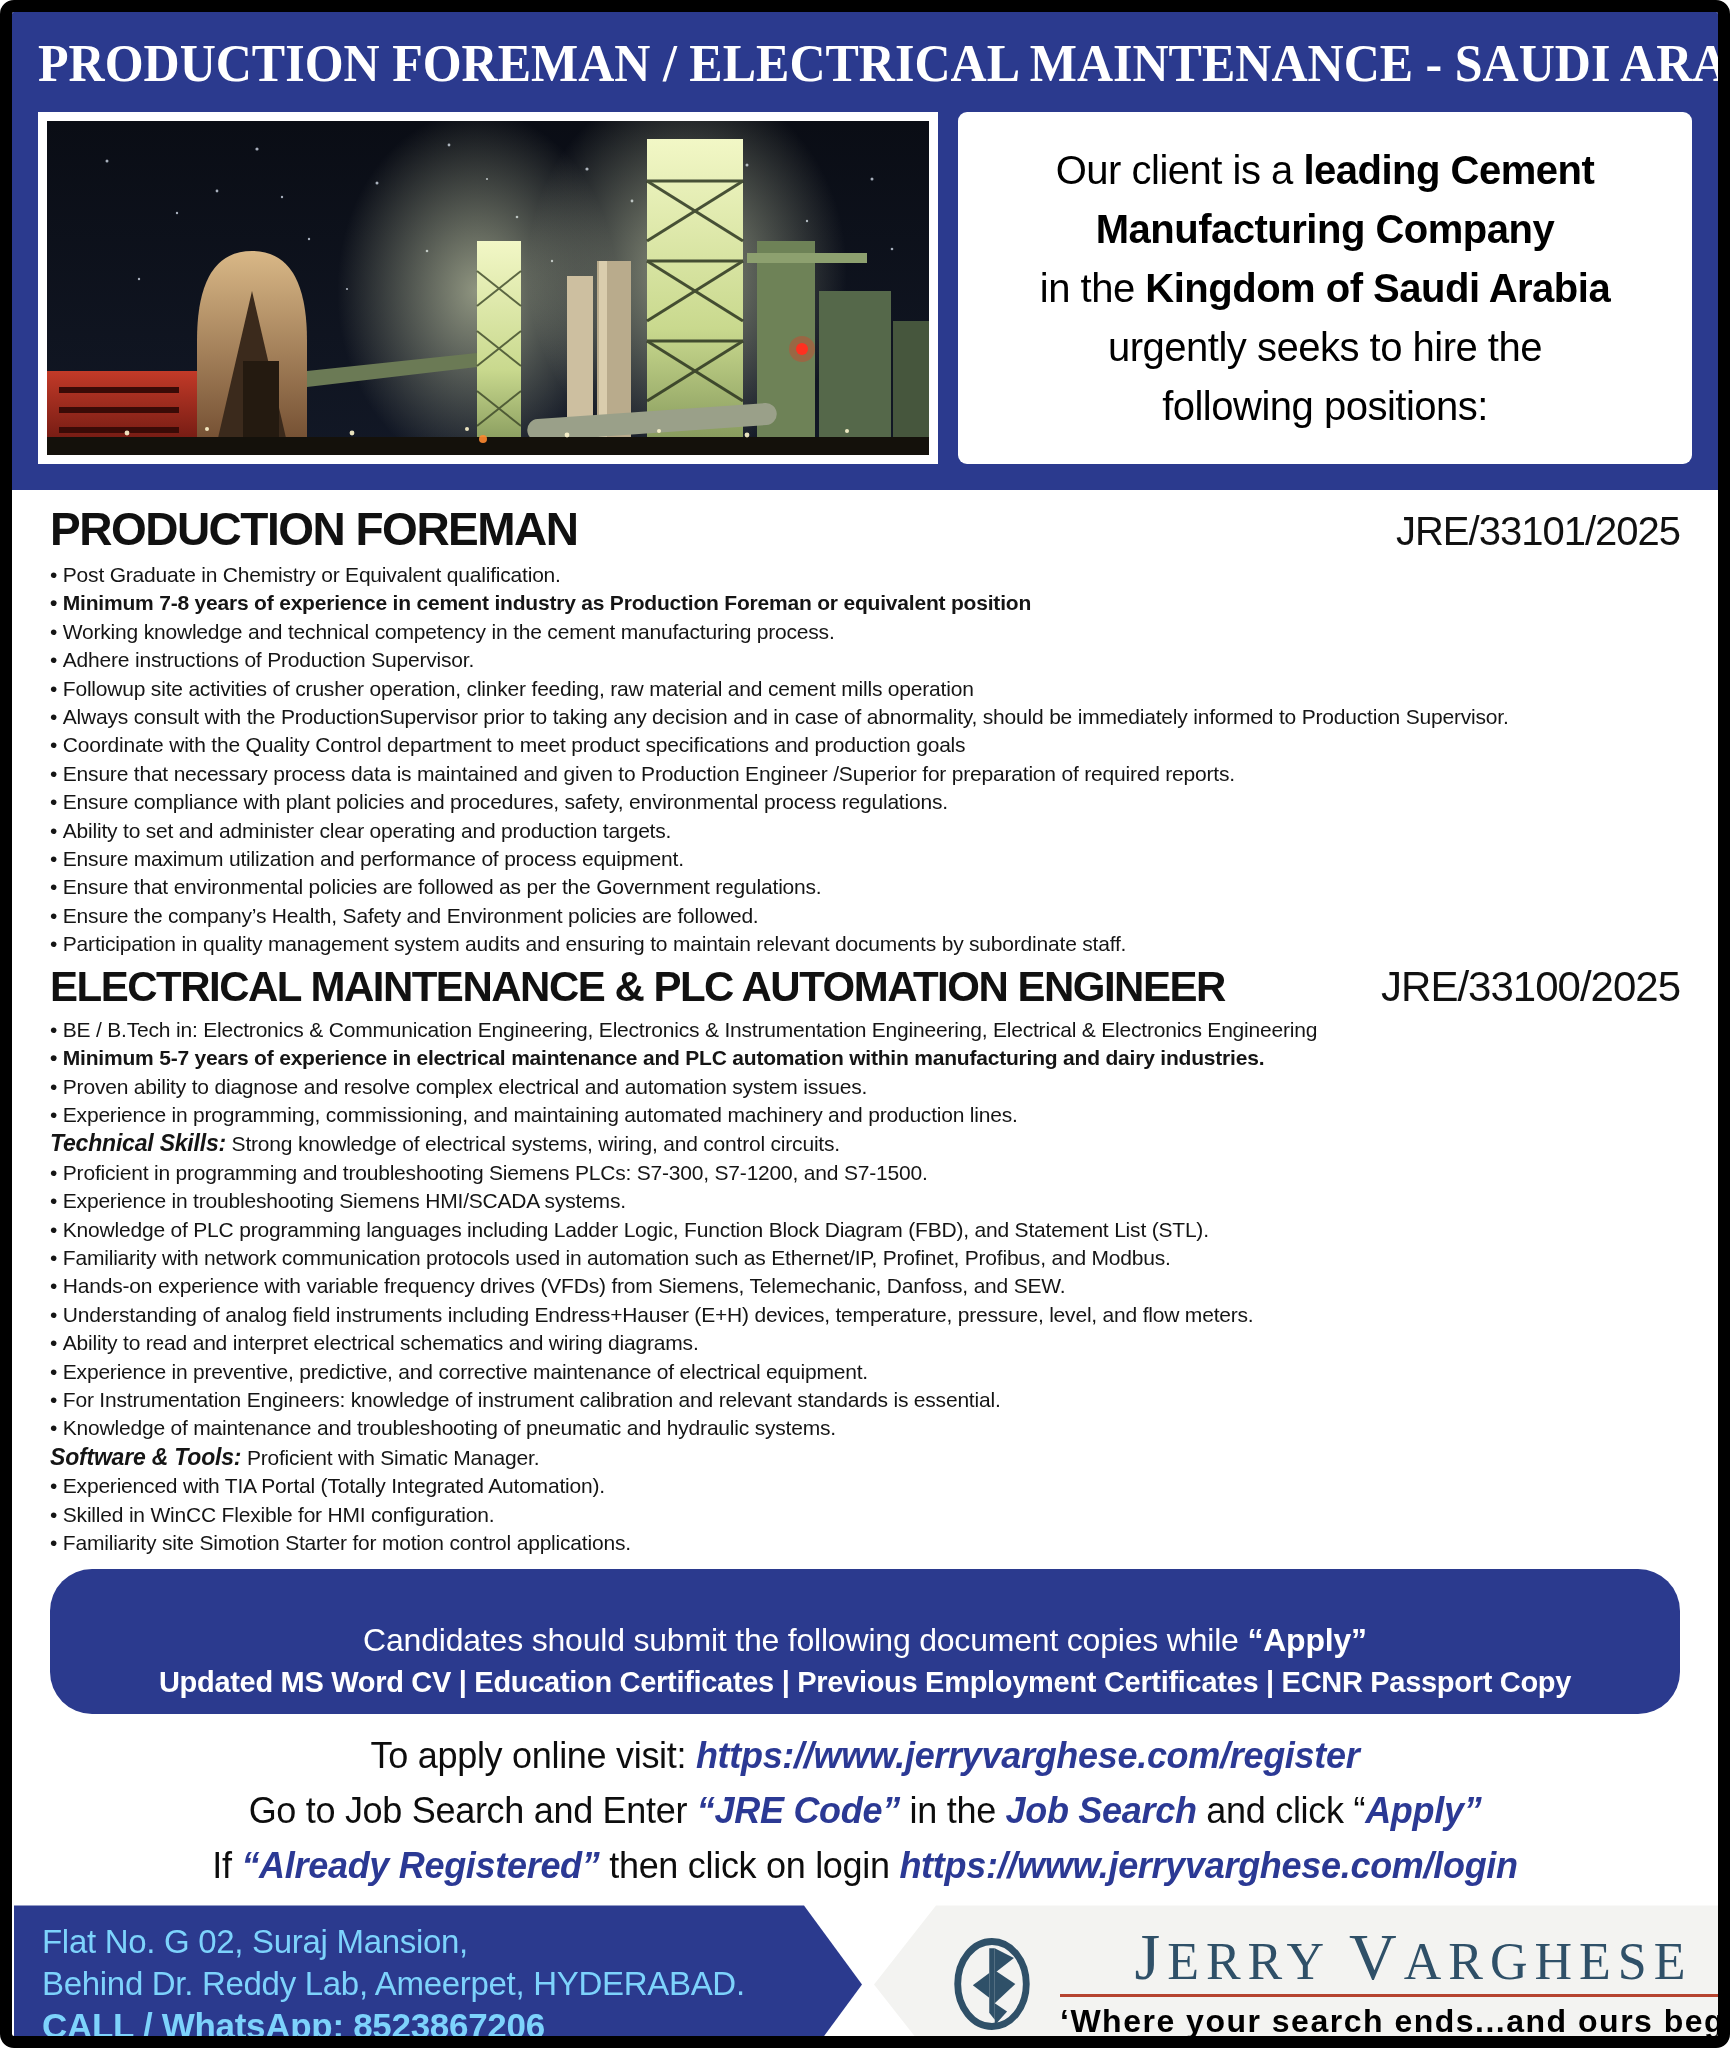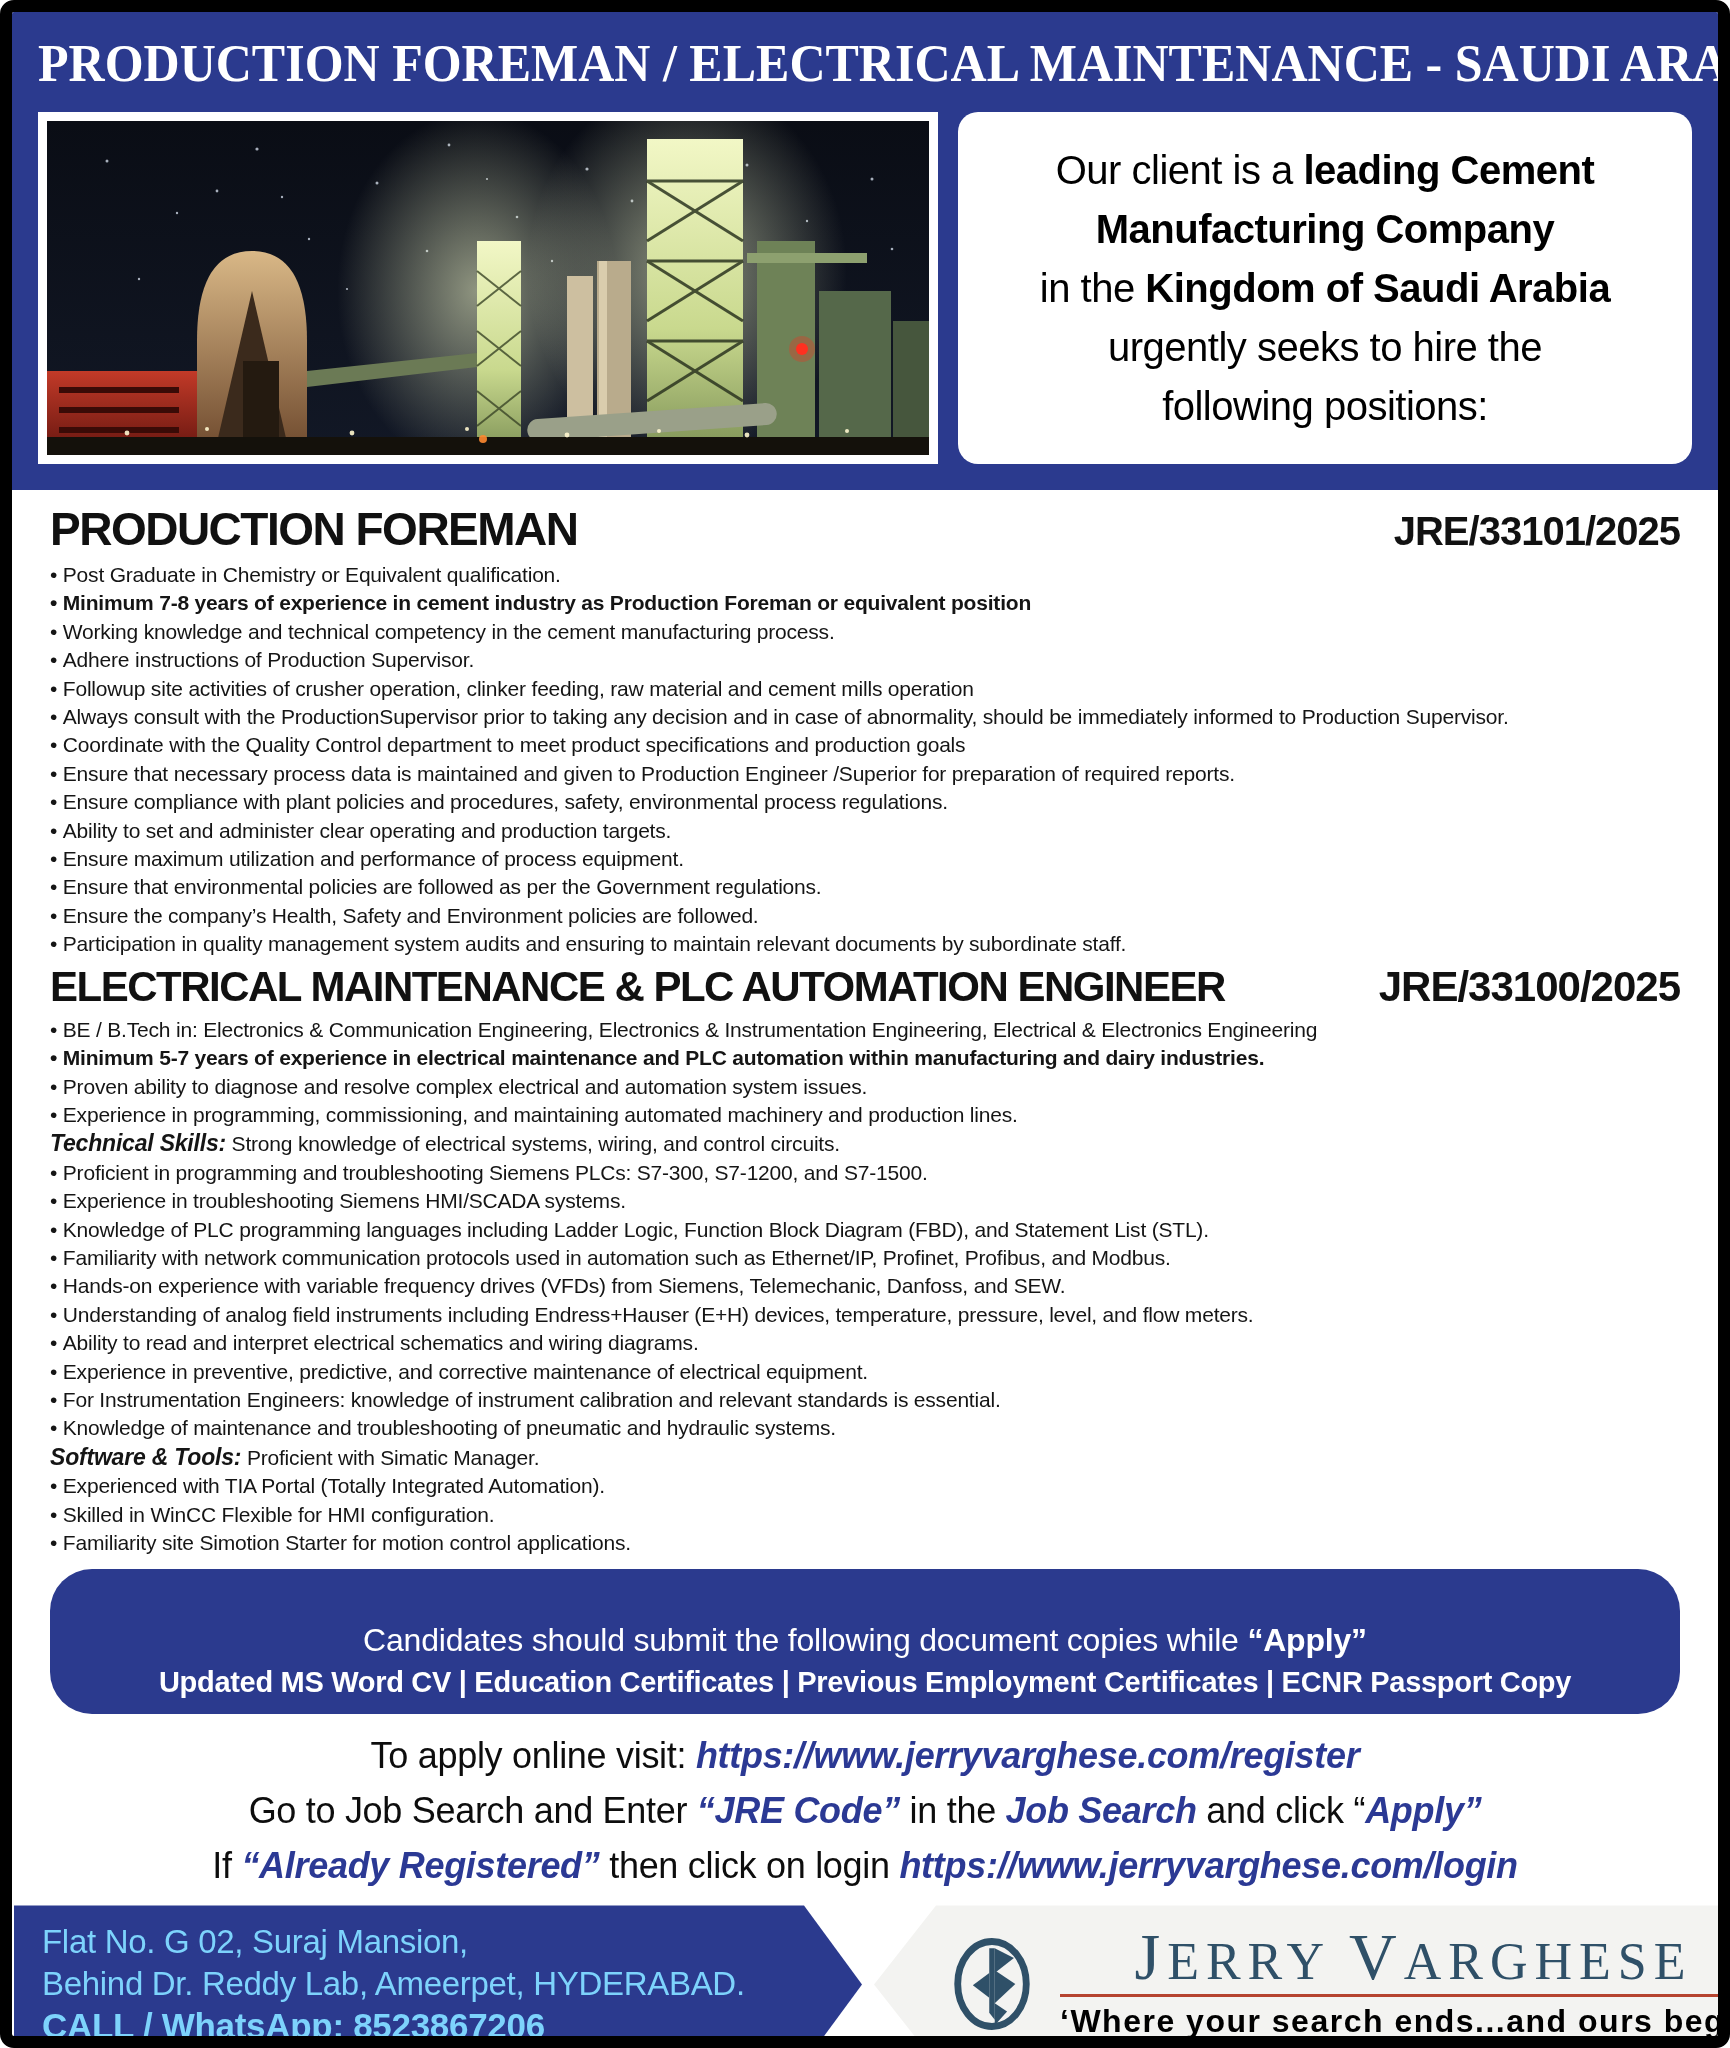--- a/index.html
+++ b/index.html
@@ -14,31 +14,31 @@
   .top { background:#2b3a8e; padding:22px 26px 26px; }
   .top-title {
     font-family:"Liberation Serif", serif; font-weight:700;
     font-size:50px; color:#fff; text-align:center; white-space:nowrap;
     letter-spacing:0; transform:scaleY(1.06); transform-origin:center;
   }
   .top-row { display:flex; gap:20px; margin-top:20px; height:352px; }
   .photo-frame { width:900px; background:#fff; padding:9px; flex:none; }
   .photo-frame svg { width:100%; height:100%; display:block; }
   .client-box {
-    flex:1; background:#fff; border-radius:20px;
+    flex:1; background:#fff; border-radius:9px;
     display:flex; flex-direction:column; justify-content:center;
     text-align:center; font-size:40px; line-height:59px; color:#000;
     padding:14px 18px; letter-spacing:-0.5px;
   }
   .client-box .b { font-weight:700; }
   
   .main { padding:8px 38px 0; }
   .job-head { display:flex; justify-content:space-between; align-items:baseline; margin-top:4px; white-space:nowrap; }
   .job-title { font-size:46px; font-weight:700; letter-spacing:-1.5px; }
-  .job-code  { font-size:40px; font-weight:700; letter-spacing:-1px; }
+  .job-code  { font-size:40px; font-weight:400; letter-spacing:-1px; }
   .job-head.em .job-title, .job-head.em .job-code { font-size:42px; }
   ul.bullets { list-style:none; margin-top:5px; font-size:21px; line-height:28.4px; letter-spacing:-0.2px; color:#151515; }
   ul.bullets li { white-space:nowrap; }
   ul.bullets li::before { content:"\2022\00a0"; }
   ul.bullets li.b { font-weight:700; }
   ul.bullets li.lead::before { content:""; }
   .inline-label { font-weight:700; font-style:italic; font-size:23px; }
   
   .banner {
     background:#2b3a8e; border-radius:42px; margin-top:12px;

